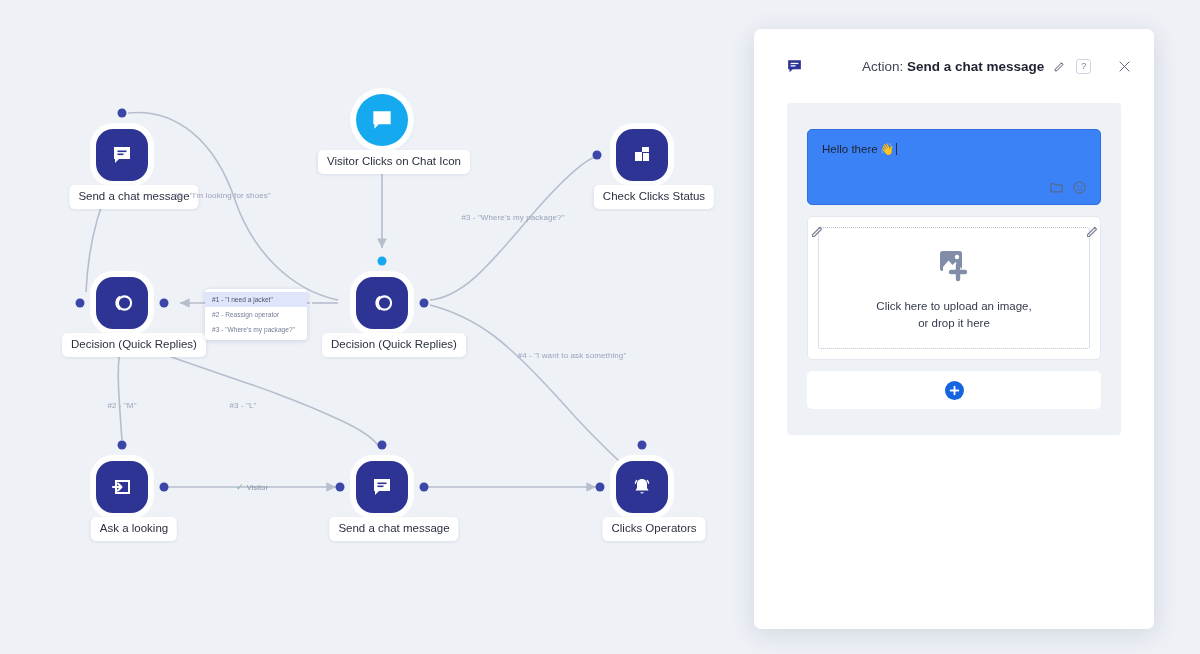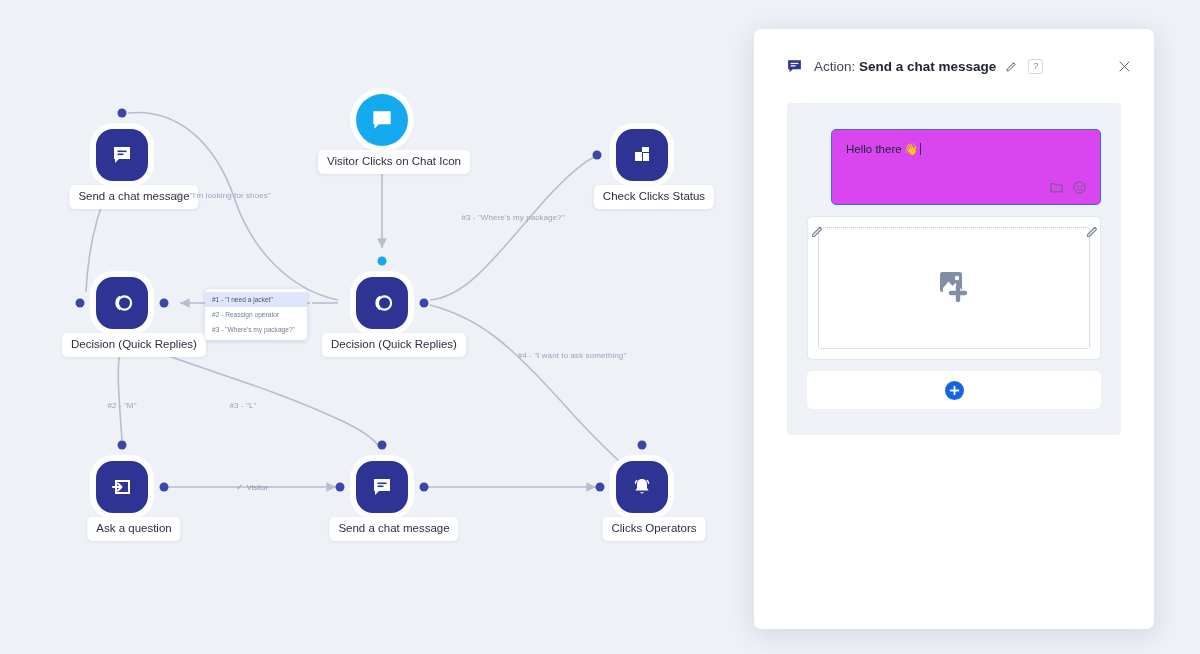--- a/index.html
+++ b/index.html
@@ -102,20 +102,21 @@
   }
   .panel-header {
     display: flex; align-items: center;
     height: 74px;
     padding: 0 20px 0 32px;
   }
   .panel-header .chat-ico { flex: 0 0 auto; margin-right: 11px; display: flex; }
   .panel-title {
     font-size: 13.5px; color: #3f4656;
     white-space: nowrap;
+    margin-left: 48px;
   }
   .panel-title b { color: #1d2331; font-weight: bold; }
   .hdr-pencil { margin-left: 9px; display: flex; cursor: pointer; }
   .hdr-help {
     margin-left: 10px;
     width: 15px; height: 15px;
     border: 1px solid #cfd4e0;
     border-radius: 3px;
     font-size: 9px; color: #7a8296;
     display: flex; align-items: center; justify-content: center;
@@ -129,27 +130,26 @@
   }
 
   .panel-body {
     margin: 0 33px;
     background: #eef1f6;
     border-radius: 4px;
     padding: 26px 20px 26px;
   }
 
   .msg-box {
-    background: #d946ef;
+    background: #3b82f6;
     border: 1.6px solid #2f6fe0;
     border-radius: 5px;
     height: 76px;
     padding: 12px 14px 0;
     position: relative;
-    margin-left: 24px;
   }
   .msg-text {
     font-size: 11.5px; color: #1d2331;
     display: flex; align-items: center;
   }
   .caret {
     display: inline-block;
     width: 1px; height: 12px;
     background: #2b3040;
     margin-left: 1px;
@@ -298,21 +298,21 @@
 
     <div class="node" style="left:122px; top:487px;">
       <div class="port" style="left:0px; top:-42px;"></div>
       <div class="port" style="left:42px; top:0px;"></div>
       <div class="node-icon">
         <svg width="24" height="24" viewBox="0 0 24 24">
             <rect x="6" y="6" width="13" height="12" fill="none" stroke="#fff" stroke-width="2"></rect>
             <path d="M3 12h8M8 8.5l3.5 3.5L8 15.5" fill="none" stroke="#fff" stroke-width="2" stroke-linecap="round" stroke-linejoin="round"></path>
           </svg>
       </div>
-      <div class="node-label">Ask a question</div>
+      <div class="node-label">Ask a looking</div>
     </div>
 
     <div class="node" style="left:382px; top:487px;">
       <div class="port" style="left:0px; top:-42px;"></div>
       <div class="port" style="left:-42px; top:0px;"></div>
       <div class="port" style="left:42px; top:0px;"></div>
       <div class="node-icon">
         <svg width="24" height="24" viewBox="0 0 24 24">
             <path d="M4 4h16v12H9l-4 4v-4H4z" fill="#fff"></path>
             <rect x="7.5" y="7.5" width="9" height="1.6" fill="#2d3494"></rect>
@@ -405,20 +405,24 @@
         <div class="dropzone">
           <span>
             <svg width="40" height="40" viewBox="0 0 40 40">
               <rect x="6" y="6" width="22" height="20" rx="2.5" fill="#828da8"></rect>
               <path d="M9 22l5.5-6.5 4 4.5 3-3L28 24v2H9z" fill="#fff"></path>
               <circle cx="23" cy="12" r="2.2" fill="#fff"></circle>
               <path d="M24 20v14M17 27h14" stroke="#828da8" stroke-width="4.4" stroke-linecap="round"></path>
               <path d="M24 21.5v11M18.5 27h11" stroke="#fff" stroke-width="0"></path>
             </svg>
           </span>
+          <div class="dz-text">
+            <div>Click here to upload an image,</div>
+            <div>or drop it here</div>
+          </div>
         </div>
       </div>
 
       <div class="add-card">
         <div class="add-btn">
           <svg width="11" height="11" viewBox="0 0 12 12">
               <path d="M6 1.8v8.4M1.8 6h8.4" stroke="#fff" stroke-width="2" stroke-linecap="round"></path>
             </svg>
         </div>
       </div>

